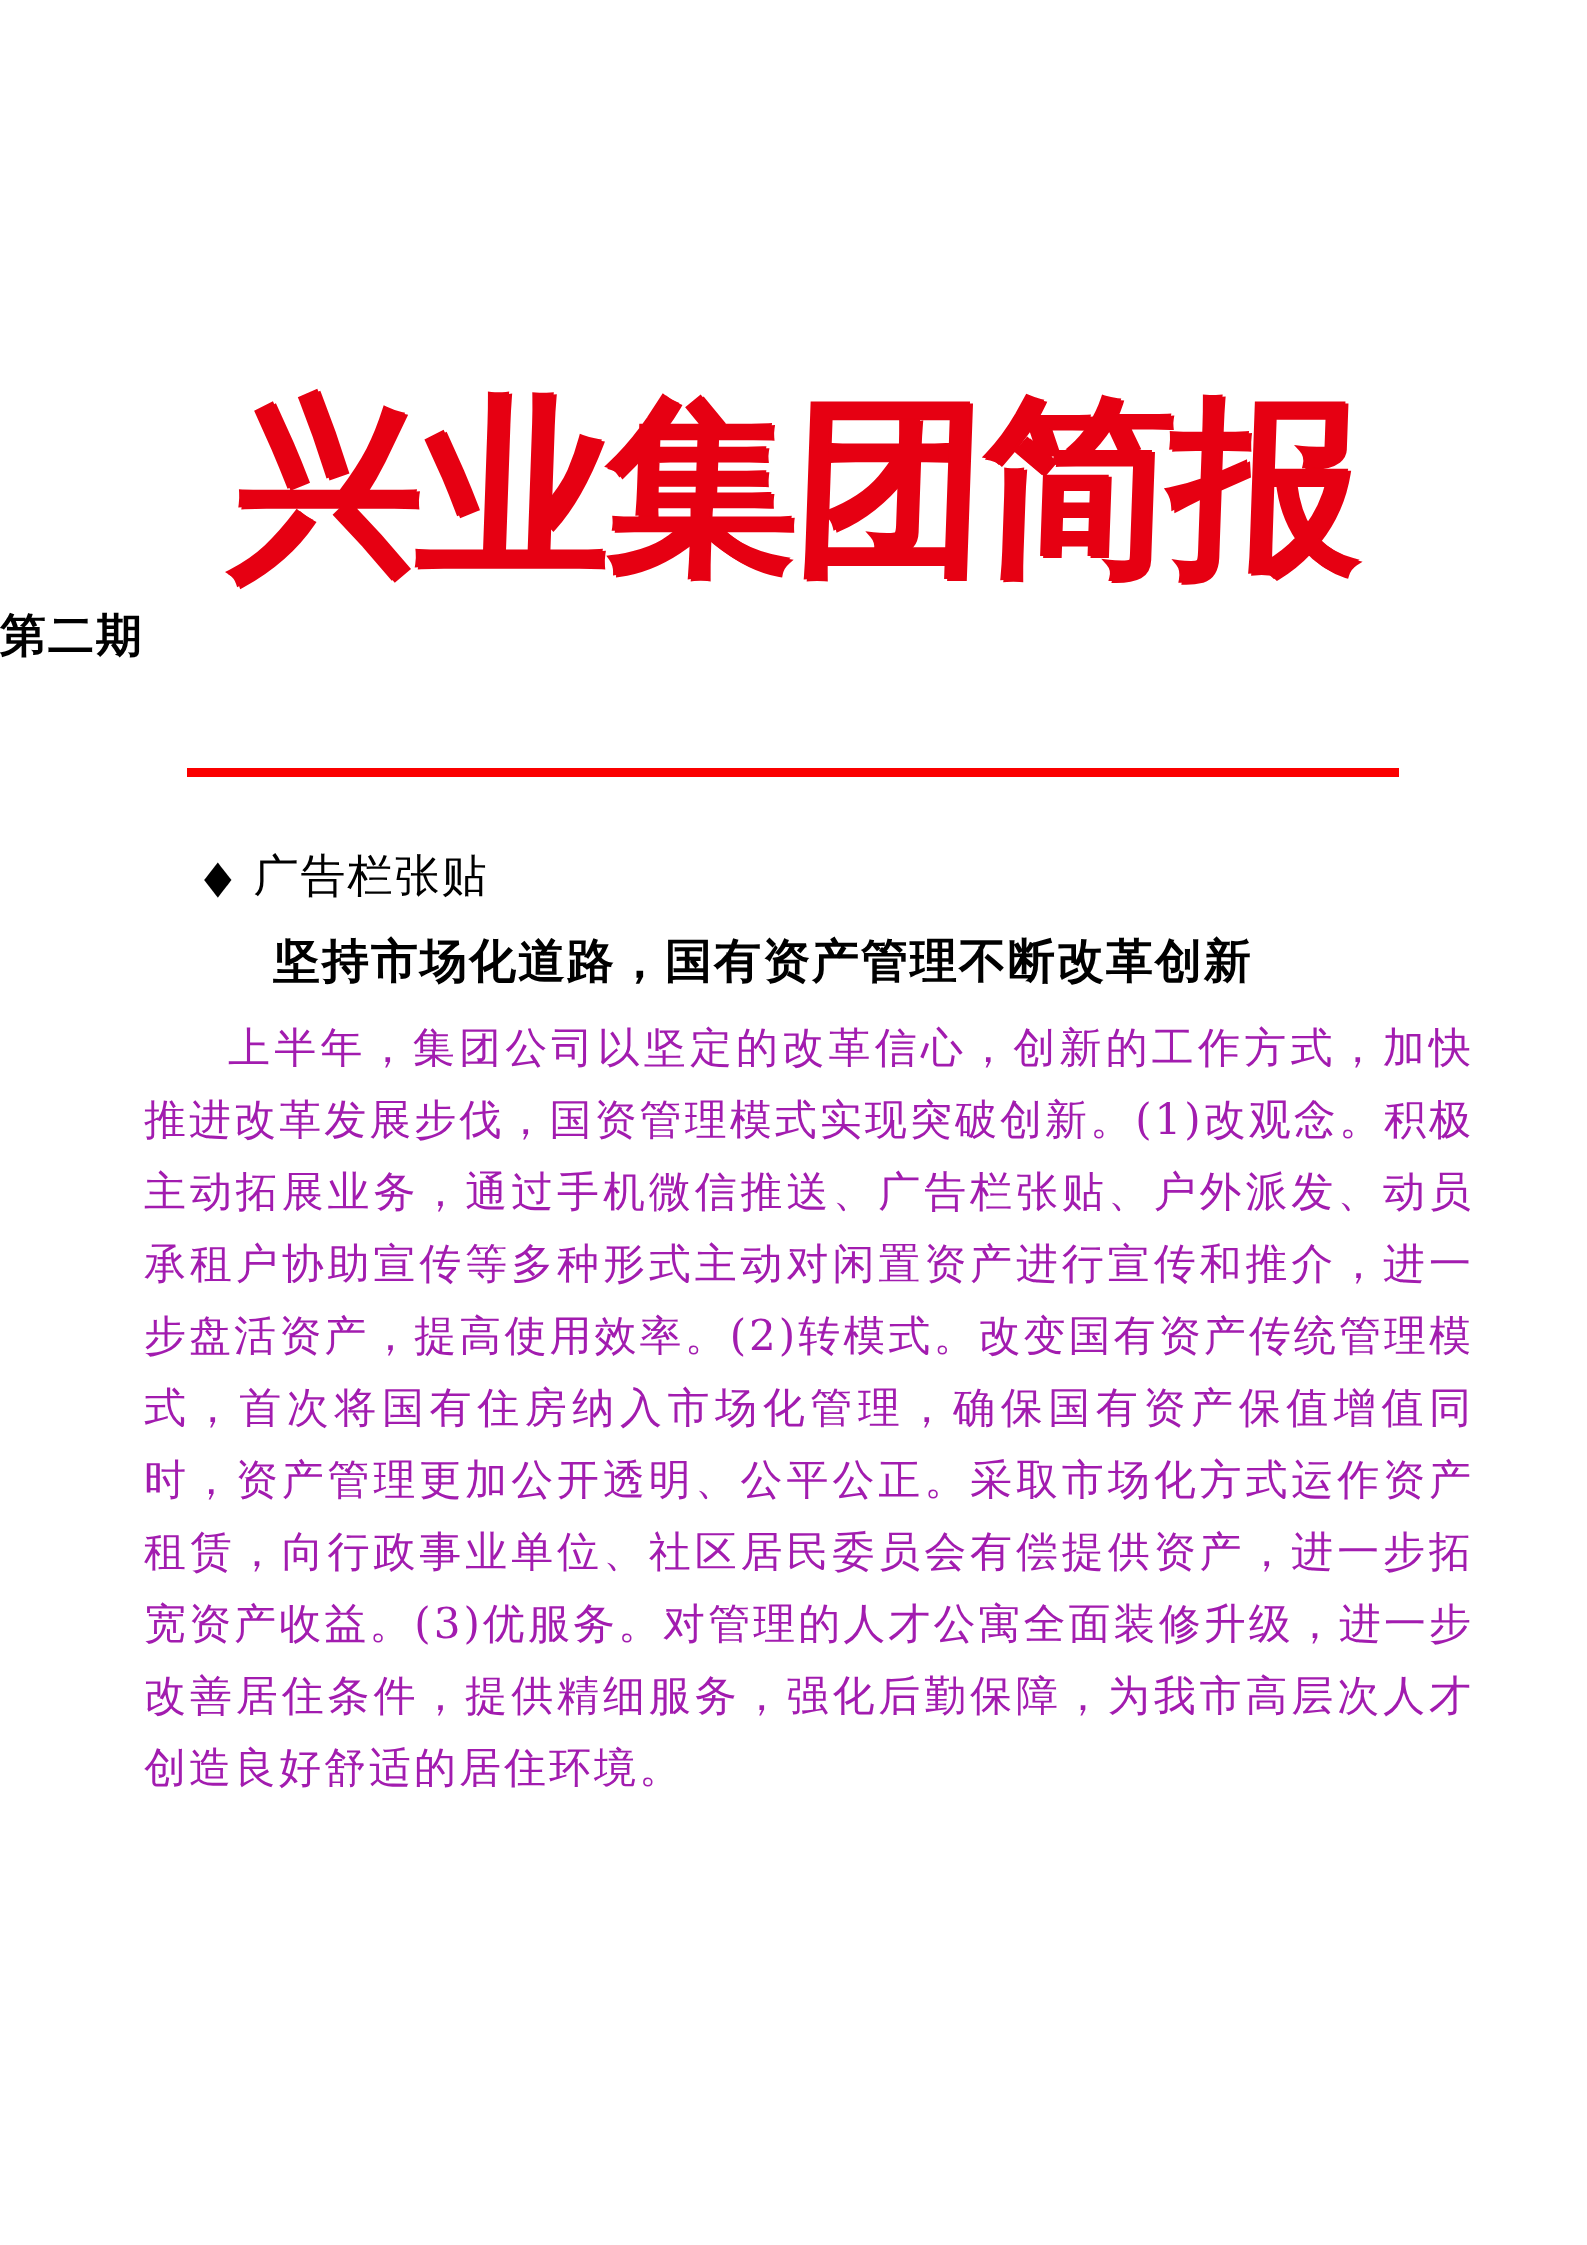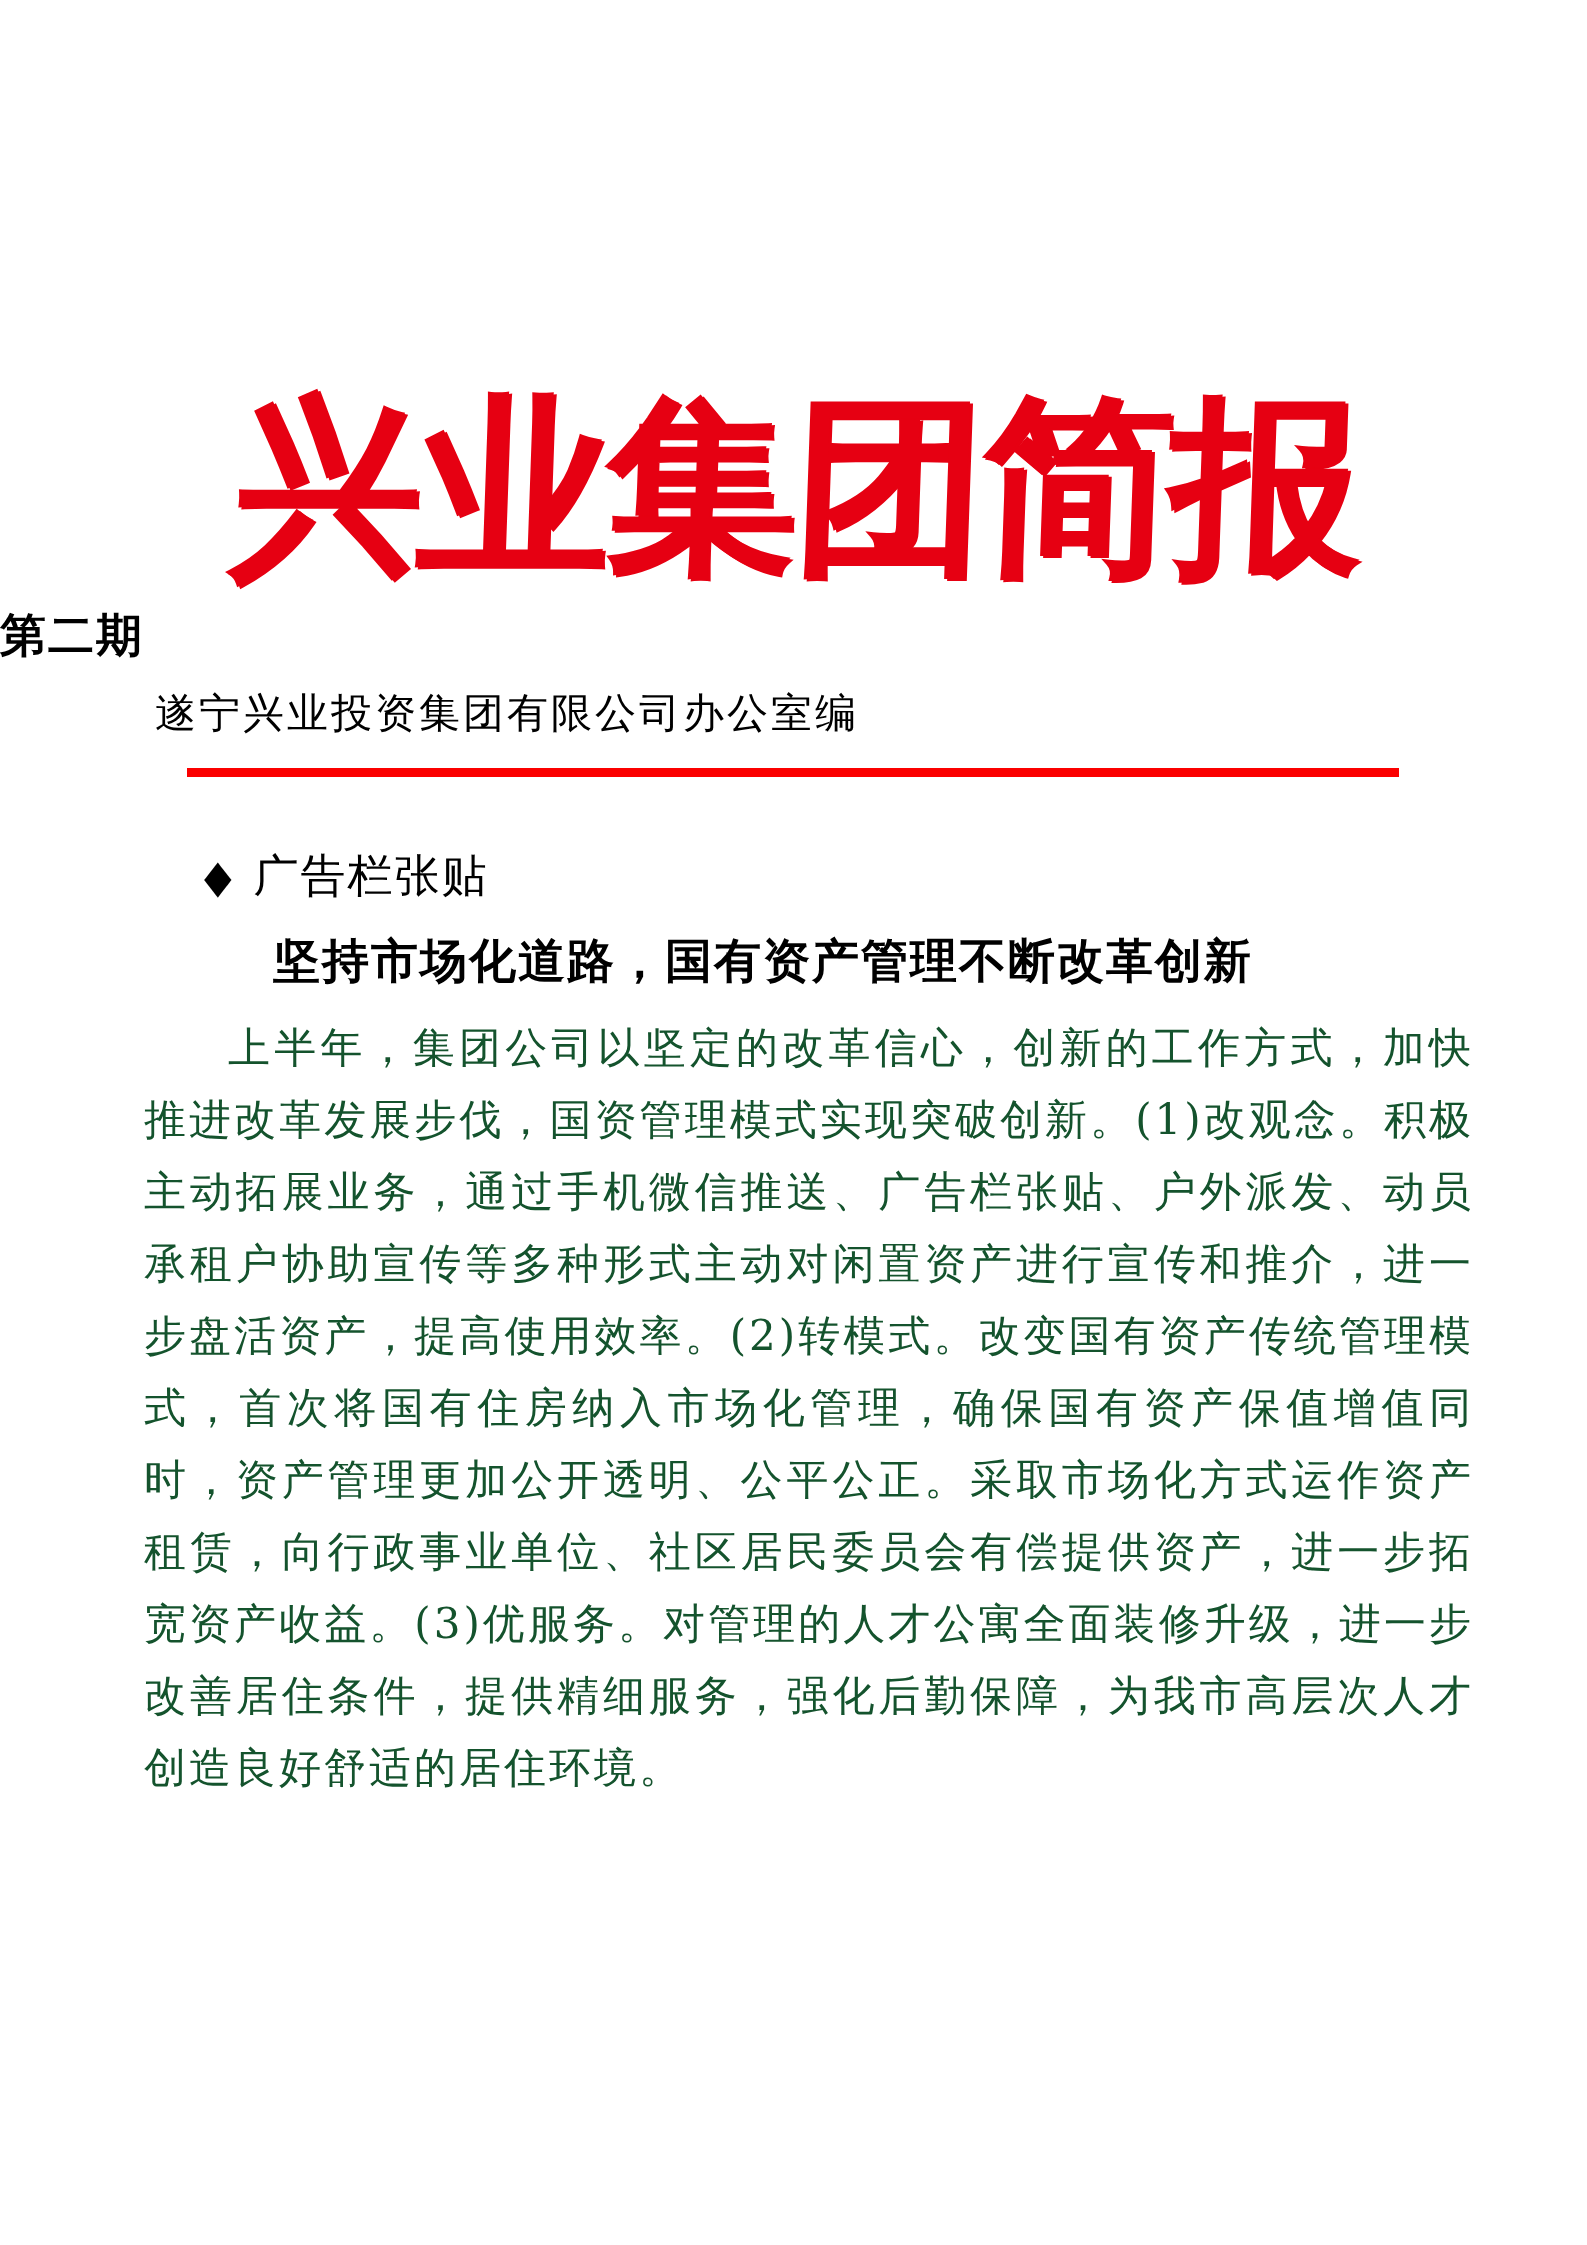--- a/index.html
+++ b/index.html
@@ -111,34 +111,33 @@
     position: absolute;
     top: 1012px;
     left: 144px;
     width: 1330px;
     font-size: 42px;
     line-height: 72px;
     letter-spacing: 3px;
     text-align: justify;
     text-justify: inter-character;
     text-indent: 2em;
-    color: #14532d;
+    color: #a21caf;
   }
 </style>
 </head>
 <body>
 
 <div class="page">
 
   <div class="masthead-title" style="color: rgb(230, 0, 18);">兴业集团简报</div>
 
   <div class="issue-label">第二期</div>
 
   <div class="meta-row">
-    <span class="publisher-line">遂宁兴业投资集团有限公司办公室编</span>
   </div>
 
   <div class="red-rule" style="background-color: rgb(251, 0, 0);"></div>
 
   <div class="section-header">
     <span class="diamond-icon">◆</span>
     <span>广告栏张贴</span>
   </div>
 
   <div class="article-headline">坚持市场化道路，国有资产管理不断改革创新</div>

